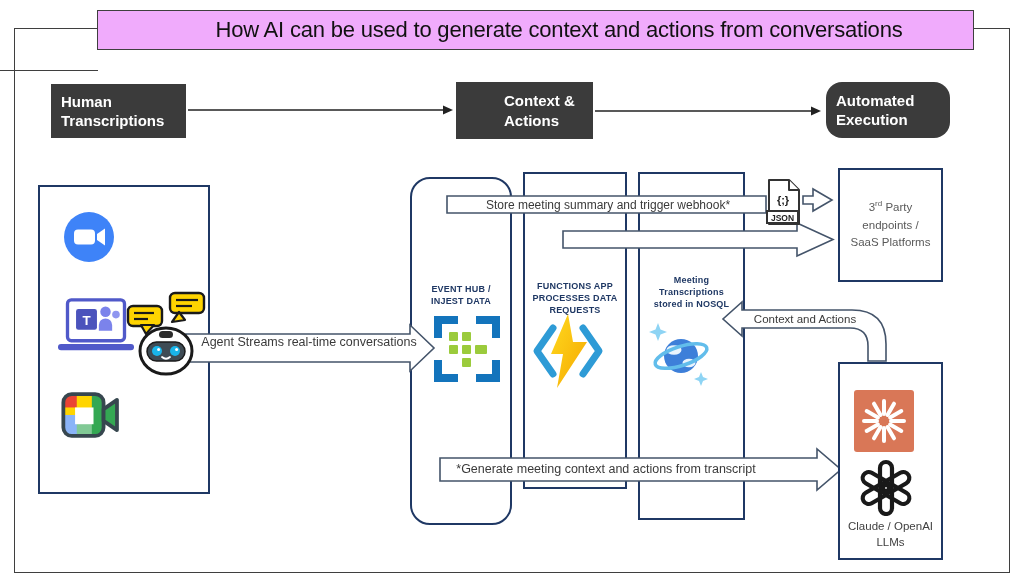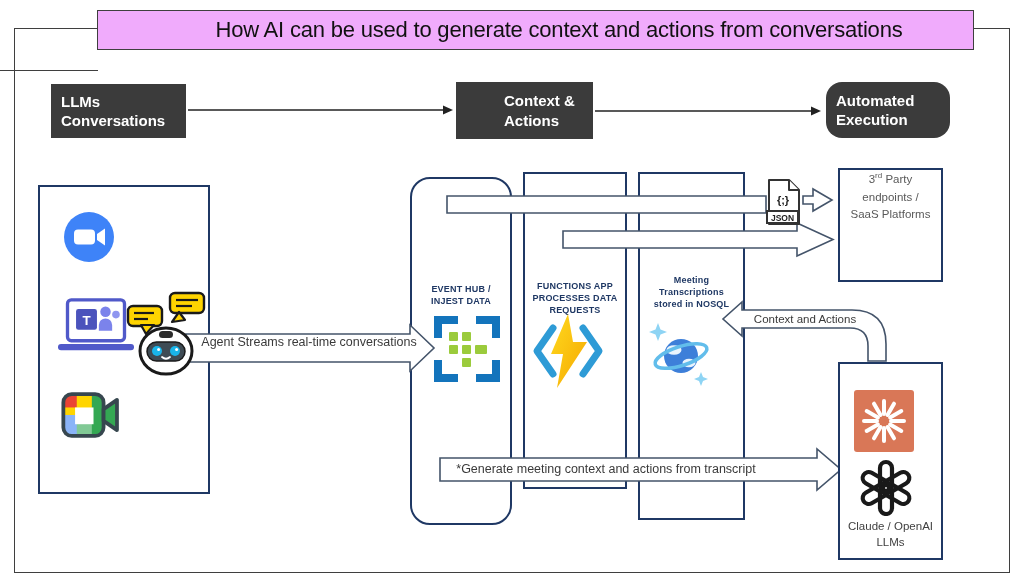--- a/index.html
+++ b/index.html
@@ -18,21 +18,21 @@
   #hdr-auto{left:826px;top:82px;width:124px;height:56px;border-radius:16px;}
   .navy-box{position:absolute;border:2px solid #1F3864;background:#fff;box-sizing:border-box;}
   #src-box{left:38px;top:185px;width:172px;height:309px;z-index:1;}
   .col{z-index:1;}
   #col-eventhub{left:410px;top:177px;width:102px;height:348px;border-radius:20px;}
   #col-functions{left:523px;top:172px;width:104px;height:317px;}
   #col-nosql{left:638px;top:172px;width:107px;height:348px;}
   .col-label{position:absolute;left:4px;right:4px;text-align:center;color:#1F3864;
              font-weight:bold;font-size:9px;line-height:1.35;letter-spacing:.2px;}
   #box-3rdparty{left:838px;top:168px;width:105px;height:114px;z-index:2;
-                display:flex;align-items:flex-start;justify-content:center;text-align:center;
+                display:flex;align-items:center;justify-content:center;text-align:center;
                 color:#595959;font-size:11.5px;line-height:1.55;}
   #box-llm{left:838px;top:362px;width:105px;height:198px;z-index:3;}
   .icon-abs{position:absolute;z-index:3;}
   #arrow-layer{position:absolute;left:0;top:0;width:1023px;height:581px;z-index:2;pointer-events:none;}
   .flow-label{position:absolute;z-index:3;color:#3a3a3a;display:flex;align-items:center;
               justify-content:center;text-align:center;font-size:12px;white-space:nowrap;}
   #lbl-agent{left:186px;top:334px;width:246px;height:16px;font-size:12.5px;}
   #lbl-store{left:452px;top:196px;width:312px;height:17px;}
   #lbl-execute{left:566px;top:231px;width:230px;height:16px;}
   #lbl-context{left:746px;top:311px;width:118px;height:16px;font-size:11.5px;}
@@ -44,21 +44,21 @@
 </head>
 <body>
 
 <div id="canvas">
 
   <div class="frame"></div>
   <div class="stray-line"></div>
   <div class="title-box">How AI can be used to generate context and actions from conversations</div>
 
   <div class="dark-box" id="hdr-human">
-    <span>LLMs Conversations</span>
+    <span>Human Transcriptions</span>
   </div>
   <div class="dark-box" id="hdr-context">
     <span>Context &amp; Actions</span>
   </div>
   <div class="dark-box" id="hdr-auto">
     <span>Automated Execution</span>
   </div>
 
   <svg id="arrow-layer">
 
@@ -73,20 +73,21 @@
 
     <path d="M186,334 H410 V325 L434,348 L410,371 V362 H186 Z" fill="#fff" stroke="#44546A" stroke-width="1.6"></path>
     <path d="M447,196 H766 V213 H447 Z" fill="#fff" stroke="#44546A" stroke-width="1.6"></path>
     <path d="M803,196 H813 V189 L832,200 L813,211 V204 H803 Z" fill="#fff" stroke="#44546A" stroke-width="1.6"></path>
     <path d="M563,231 H797 V223 L833,239.5 L797,256 V248 H563 Z" fill="#fff" stroke="#44546A" stroke-width="1.6"></path>
     <path d="M742,310 L852,310 Q886,310 886,344 L886,361 L868,361 L868,346 Q868,328 850,328 L742,328 L742,336 L723,319 L742,302 Z" fill="#fff" stroke="#44546A" stroke-width="1.6"></path>
     <path d="M440,458 H817 V449 L841,469.5 L817,490 V481 H440 Z" fill="#fff" stroke="#44546A" stroke-width="1.6"></path>
   </svg>
 
   <div class="flow-label" id="lbl-agent">Agent Streams real-time conversations</div>
+  <div class="flow-label" id="lbl-store">Store meeting summary and trigger webhook*</div>
   <div class="flow-label" id="lbl-context">Context and Actions</div>
   <div class="flow-label" id="lbl-generate">*Generate meeting context and actions from transcript</div>
 
   <div class="navy-box" id="src-box"></div>
 
   <svg class="icon-abs" style="left:63px;top:211px" width="52" height="52" viewBox="0 0 52 52">
     <circle cx="26" cy="26" r="25" fill="#3E83F8"></circle>
     <rect x="11" y="18.5" width="21" height="15" rx="4" fill="#fff"></rect>
     <path d="M34,23 L42,17.5 V34.5 L34,29 Z" fill="#fff"></path>
   </svg>

